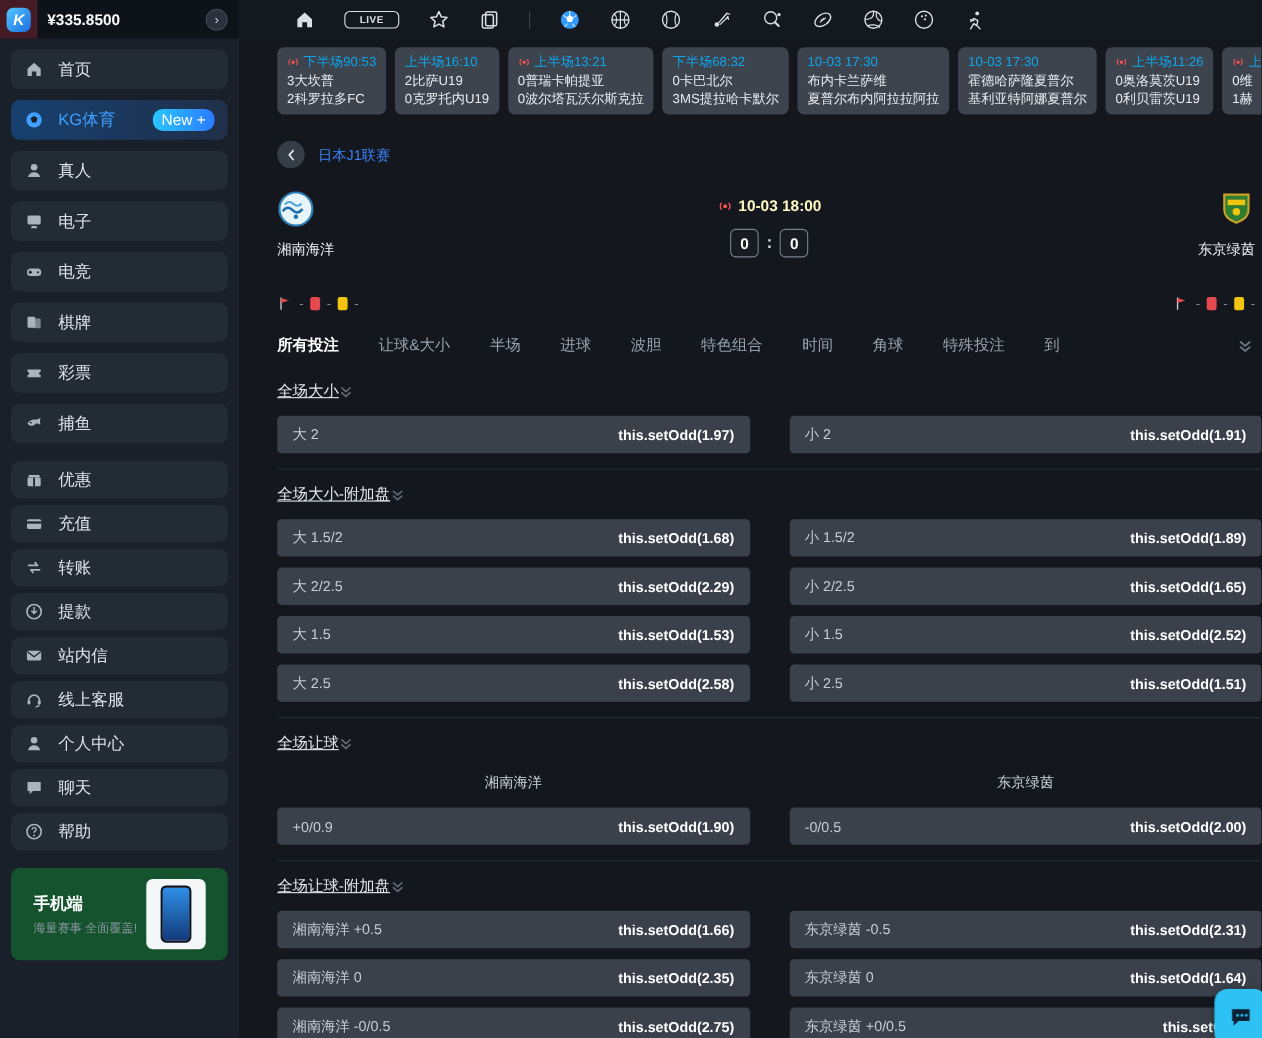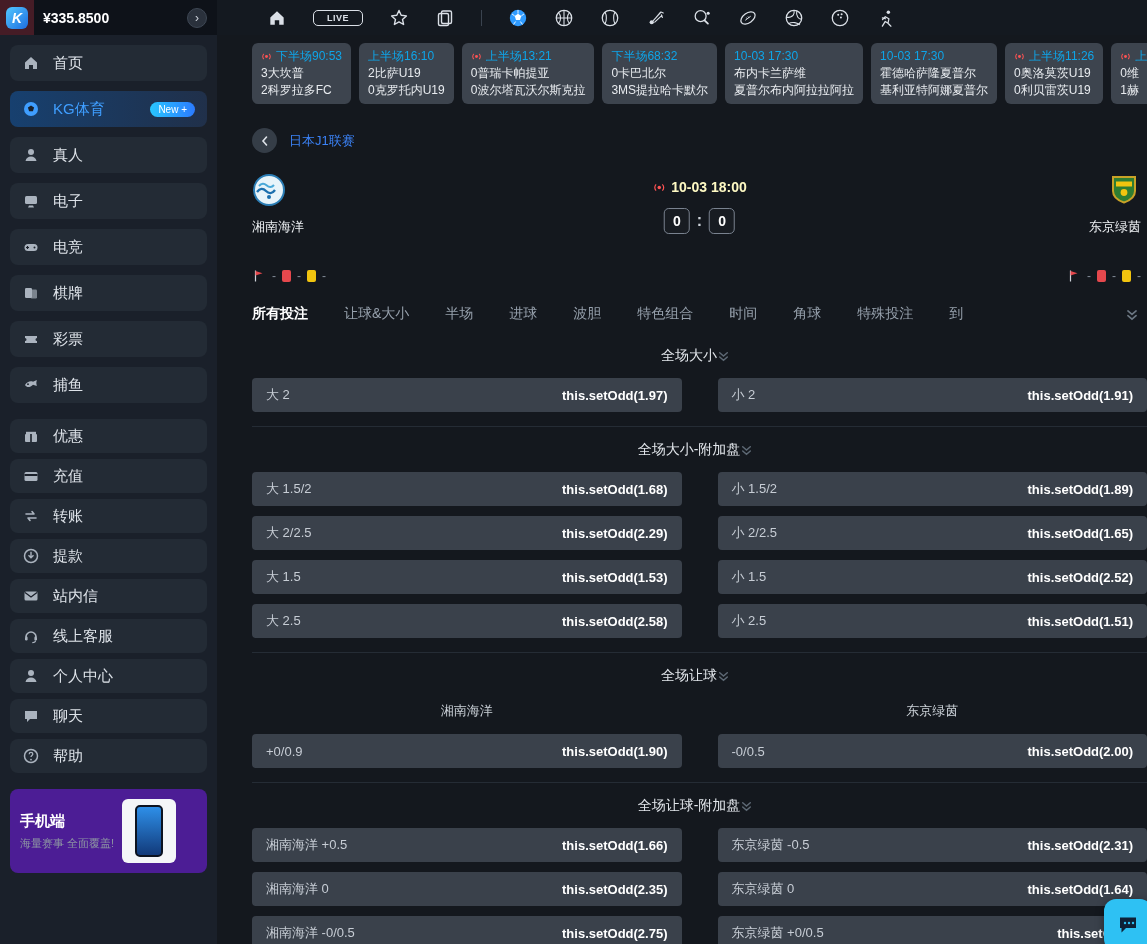--- a/index.html
+++ b/index.html
@@ -19,23 +19,23 @@
   .menu { padding:10px 10px 0; }
   .menu-2 { padding-top:6px; }
   .sb-item { height:36px; margin-bottom:10px; background:#232b35; border-radius:8px; display:flex; align-items:center;
     gap:13px; padding:0 12px; color:#dee3e9; font-size:15px; cursor:pointer; }
   .menu-2 .sb-item { height:34px; margin-bottom:6px; }
   .icn { display:inline-block; }
   .icn svg { width:100%; height:100%; display:block; }
   .sb-item .icn { width:18px; height:18px; color:#aab3be; flex-shrink:0; }
   .sb-item.active { background:linear-gradient(90deg,#17406f,#20304a); color:#3f9eff; }
   .sb-item.active .icn { color:#3f9eff; }
-  .badge { margin-left:auto; font-size:10px; color:#fff; background:linear-gradient(90deg,#29c6ff,#2b7bff);
+  .badge { margin-left:auto; font-size:14px; color:#fff; background:linear-gradient(90deg,#29c6ff,#2b7bff);
     padding:2px 8px; border-radius:9px; white-space:nowrap; }
-  .promo { margin:10px; background:#4c1d95; border-radius:8px; padding:10px; display:flex; align-items:center; gap:8px; }
+  .promo { margin:10px; background:#14532d; border-radius:8px; padding:10px; display:flex; align-items:center; gap:8px;justify-content:center; }
   .promo-title { color:#fff; font-size:15px; font-weight:700; margin-bottom:5px; }
   .promo-sub { color:#8d96a2; font-size:11px; white-space:nowrap; }
   .phone-card { width:54px; height:64px; background:#f4f6f8; border-radius:6px; display:flex; align-items:center;
     justify-content:center; flex-shrink:0; }
   .phone { width:28px; height:52px; border-radius:5px; background:linear-gradient(180deg,#2e8fe8,#123a7a); border:2px solid #0c1320; }
 
   
   .main { flex:1; display:flex; flex-direction:column; overflow:hidden; }
   .topbar { height:35px; background:#141920; display:flex; align-items:center; gap:26px; padding-left:50px; flex-shrink:0; }
   .topbar .icn { width:20px; height:20px; color:#dbe0e7; cursor:pointer; }
@@ -78,22 +78,22 @@
 
   .tabs { margin-top:22px; display:flex; align-items:center; gap:36px; font-size:14px; color:#96a0ac;
     white-space:nowrap; overflow:hidden; padding-right:30px; position:relative; }
   .tab { cursor:pointer; flex-shrink:0; }
   .tab.active { color:#fff; font-weight:700; }
   .tabs-more { position:absolute; right:8px; top:3px; width:14px; height:14px; color:#6b7682; cursor:pointer; }
 
   .sections { margin-top:10px; }
   .msection { padding-bottom:14px; }
   .msection:not(:first-child) { border-top:1px solid #252c35; }
-  .sec-head { display:flex; align-items:center; justify-content:center; padding:14px 8px 13px 0;
-    color:#e2e6eb; font-size:14px; }
+  .sec-head { display:flex; align-items:center; justify-content:flex-start; padding:14px 8px 13px 0;
+    color:#e2e6eb; font-size:14px;text-decoration:underline; }
   .sec-head .icn { width:13px; height:13px; color:#5d6874; cursor:pointer; }
   .odds-grid { display:grid; grid-template-columns:1fr 1fr; column-gap:36px; row-gap:10px; }
   .ocell { height:34px; background:#3a414b; border-radius:4px; display:flex; align-items:center;
     justify-content:space-between; padding:0 14px; font-size:13px; cursor:pointer; }
   .ocell .lbl { color:#c7cdd5; }
   .ocell .odd { color:#fff; font-weight:700; }
   .colheads { display:grid; grid-template-columns:1fr 1fr; column-gap:36px; margin:4px 0 14px; }
   .colheads div { text-align:center; color:#ccd2d9; font-size:13px; }
 
   .chat-fab { position:fixed; right:-5px; bottom:-7px; width:48px; height:52px; background:#2ec1f3;

